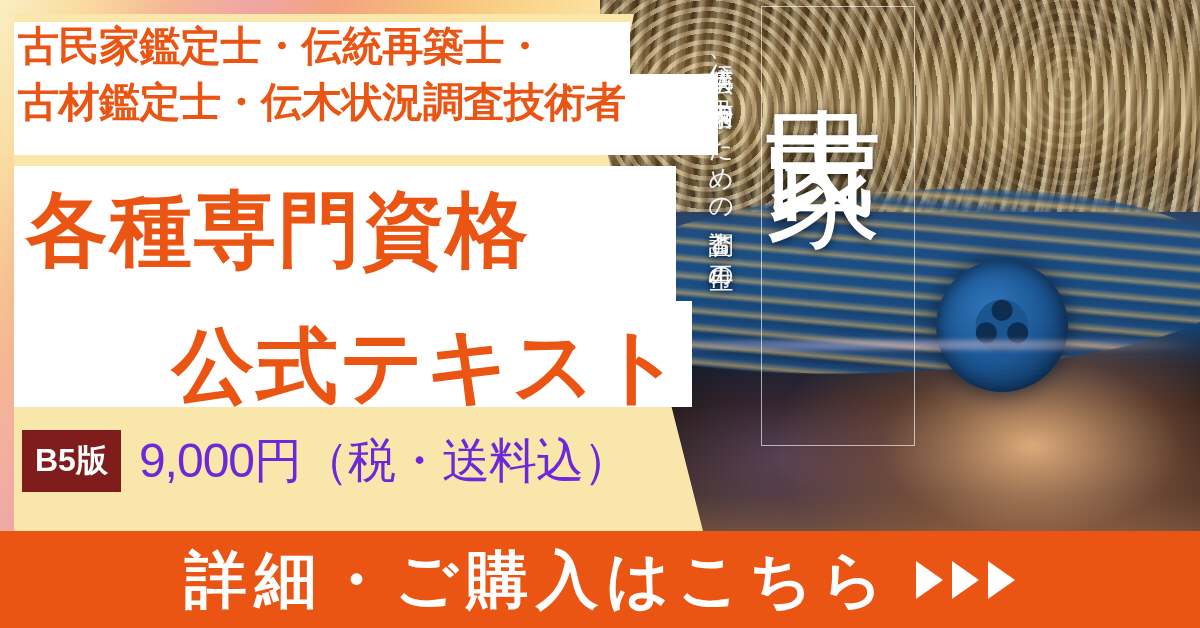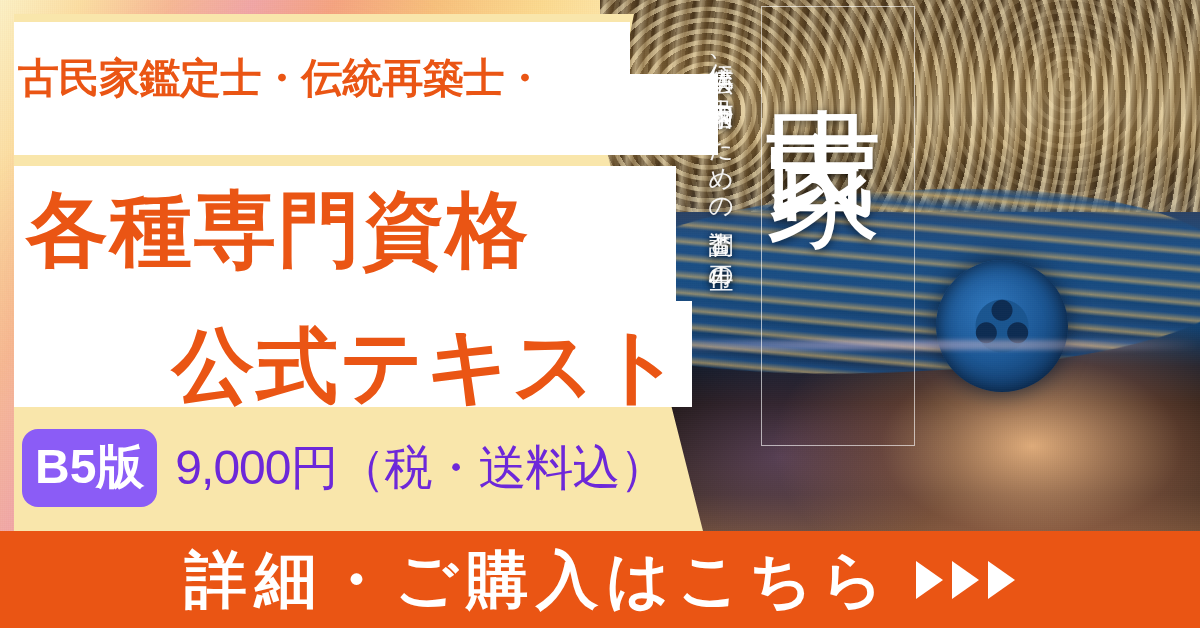--- a/index.html
+++ b/index.html
@@ -200,43 +200,42 @@
   .wbox-4 { left:14px; top:301px; width:678px; height:106px; }
 
   
   .headline {
     position:absolute; left:18px; top:18px;
     width:700px;
     font-size:41px; font-weight:700; line-height:1.37;
     color:#ea5514; letter-spacing:-0.5px;
     white-space:nowrap;
   }
-  .headline .hl-line { display:block;margin-top:32px; }
+  .headline .hl-line { display:block; }
 
   
   .bigtitle { position:absolute; left:0; top:178px; width:700px; }
   .bigtitle .bt-line {
     display:block;
     font-size:82px; font-weight:700; line-height:1.28;
     color:#ea5514; letter-spacing:2px; white-space:nowrap;
   }
   .bigtitle .bt-line.l1 { padding-left:26px; }
   .bigtitle .bt-line.l2 { padding-left:172px;margin-top:31px; }
 
   
   .price-row {
     position:absolute; left:22px; top:429px;
     display:flex; align-items:center; gap:18px;
   }
   .price-badge {
-    background:#8b5cf6; color:#ffffff;
-    font-size:48px; font-weight:700; line-height:1;
+    background:#7f1d1d; color:#ffffff;
+    font-size:32px; font-weight:700; line-height:1;
     padding:14px 13px 16px; letter-spacing:0px;
     white-space:nowrap;
-    border-radius:16px;
   }
   .price-text {
     color:#6d28d9; font-size:48px; font-weight:400;
     letter-spacing:-1px; white-space:nowrap;
   }
 
   
   .cta-bar {
     position:absolute; left:0; top:531px;
     width:1200px; height:97px;
@@ -283,20 +282,21 @@
 
   <div class="cream-panel inset"></div>
 
   <div class="wbox wbox-1"></div>
   <div class="wbox wbox-2"></div>
   <div class="wbox wbox-3"></div>
   <div class="wbox wbox-4"></div>
 
   <div class="headline">
     <span class="hl-line">古民家鑑定士・伝統再築士・</span>
+    <span class="hl-line">古材鑑定士・伝木状況調査技術者</span>
   </div>
 
   <div class="bigtitle">
     <span class="bt-line l1">各種専門資格</span>
     <span class="bt-line l2">公式テキスト</span>
   </div>
 
   <div class="price-row">
     <span class="price-badge">B5版</span>
     <span class="price-text">9,000円（税・送料込）</span>

